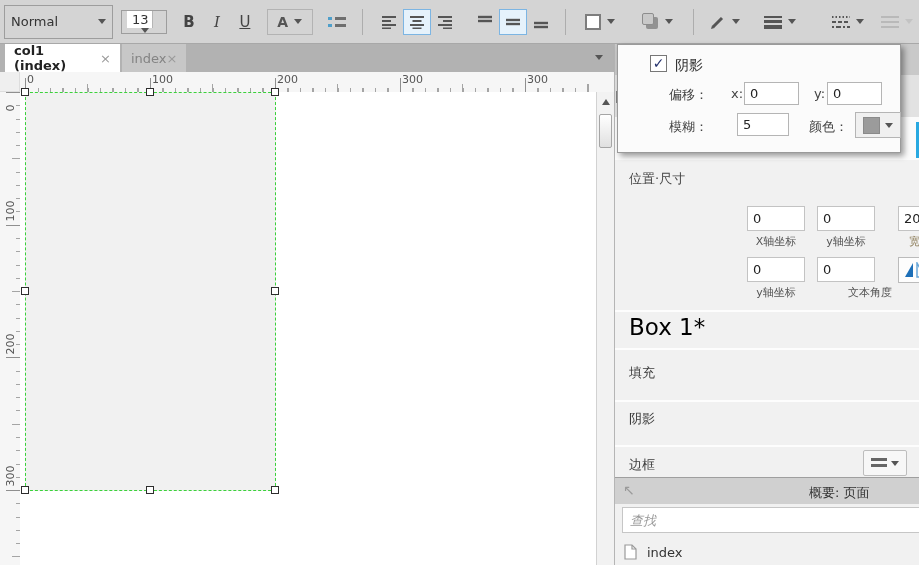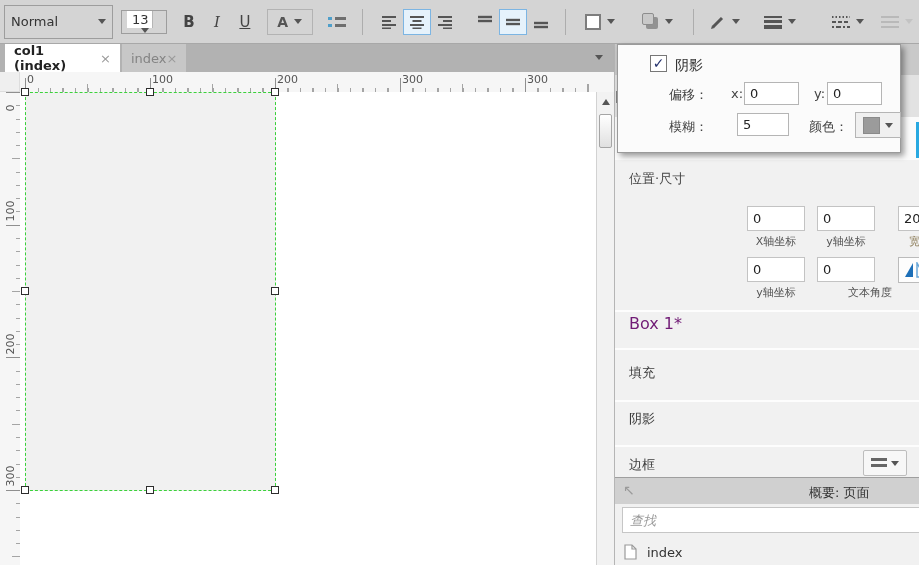--- a/index.html
+++ b/index.html
@@ -72,21 +72,21 @@
   .strip2 { position: absolute; left: 0; top: 31px; width: 305px; height: 42px; background: #e2e2e2; }
   .striprow { position: absolute; left: 0; top: 73px; width: 305px; height: 43px; background: #fbfbfb; }
   .bluestrip { position: absolute; left: 301px; top: 78px; width: 4px; height: 36px; }
   .frag-letter { position: absolute; left: 0px; top: 44px; font-size: 16px; font-weight: bold; color: #333; }
   .pos-title { position: absolute; left: 14px; top: 126px; color: #444; }
   .fld { position: absolute; width: 58px; height: 25px; border: 1px solid #c3c3c3; background: #fff; padding: 0 5px; font-size: 13px; color: #222; font-family: inherit; }
   .fld-label { position: absolute; width: 58px; text-align: center; font-size: 11px; color: #555; }
   .flipbtn { position: absolute; left: 283px; top: 213px; width: 40px; height: 26px; background: #fdfdfd; border: 1px solid #bbb; display: flex; align-items: center; padding-left: 5px; }
   .w-label-frag { position: absolute; left: 294px; top: 190px; font-size: 11px; color: #8a7a55; width: 14px; overflow: hidden; }
   .divider { position: absolute; left: 0; width: 305px; height: 2px; background: #fdfdfd; }
-  .widget-name { position: absolute; left: 14px; top: 270px; font-size: 16px; color: #701a75; }
+  .widget-name { position: absolute; left: 14px; top: 270px; font-size: 23px; color: #000000; }
   .sec-label { position: absolute; left: 14px; color: #3c3c3c; }
   .borderbtn { position: absolute; left: 248px; top: 406px; width: 44px; height: 26px; background: #f7f7f7; border: 1px solid #bdbdbd; border-radius: 2px; display: flex; align-items: center; justify-content: center; }
   
   .outline-hdr { position: absolute; left: 0; top: 433px; width: 305px; height: 27px; background: #d0d0d0; border-top: 1px solid #9f9f9f; }
   .outline-hdr .backarrow { position: absolute; left: 8px; top: 4px; color: #9a9a9a; font-size: 14px; }
   .outline-hdr .ttl { position: absolute; left: 194px; top: 6px; color: #333; }
   .searchbox { position: absolute; left: 7px; top: 463px; width: 300px; height: 26px; border: 1px solid #c6c6c6; background: #fff; padding: 0 7px; font-size: 13px; font-family: inherit; color: #333; }
   .searchbox::placeholder { font-style: italic; color: #999; }
   .page-item { position: absolute; left: 0; top: 496px; width: 305px; height: 24px; display: flex; align-items: center; }
   .page-item .txt { margin-left: 10px; color: #333; }

